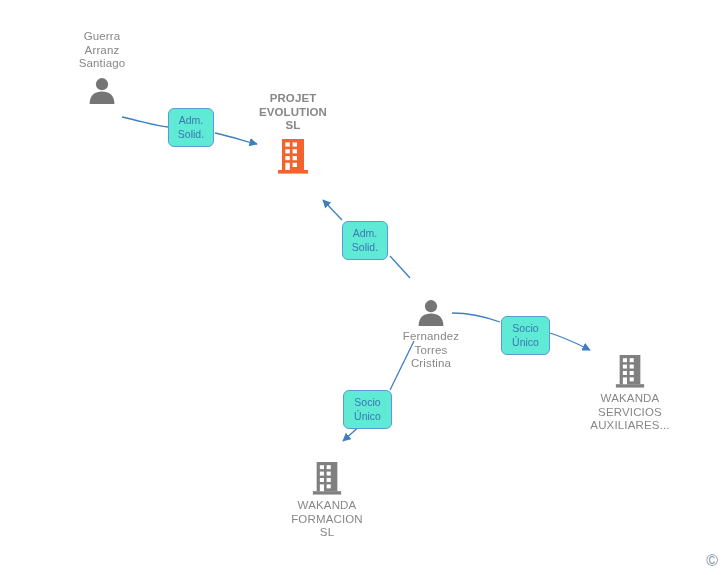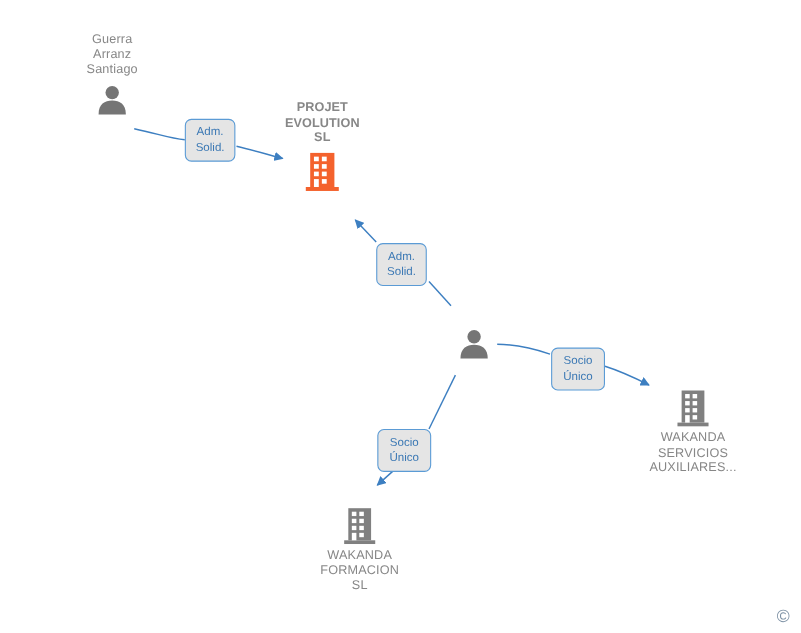--- a/index.html
+++ b/index.html
@@ -55,21 +55,21 @@
   .node-label.below {
     margin-top: 3px;
   }
   .icon-wrap {
     display: block;
     line-height: 0;
   }
   
   .rel-badge {
     position: absolute;
-    background: #e5e5e5;
+    background: #5eead4;
     border: 1.4px solid #5b9bd5;
     border-radius: 6px;
     color: #3b78b4;
     font-size: 10.5px;
     line-height: 14px;
     text-align: center;
     padding: 4px 6px 5px 6px;
     box-sizing: border-box;
     white-space: pre-line;
     z-index: 5;
@@ -167,20 +167,23 @@
     </span>
   </div>
 
   <div class="node" style="left:431px; top:297px;">
     <span class="icon-wrap">
       <svg width="30" height="30" viewBox="0 0 30 30">
         <circle cx="15" cy="9.2" r="6.1" fill="#757575"></circle>
         <path d="M 2.6 29 C 2.6 19.6 8.2 16.4 15 16.4 C 21.8 16.4 27.4 19.6 27.4 29 Z" fill="#757575"></path>
       </svg>
     </span>
+    <div class="node-label below">Fernandez
+Torres
+Cristina</div>
   </div>
 
   <div class="node" style="left:630px; top:353px;">
     <span class="icon-wrap">
       <svg width="32" height="36" viewBox="0 0 34 38">
         <rect x="6" y="2" width="22" height="31" fill="#808080"></rect>
         <rect x="2" y="33" width="30" height="3.6" fill="#808080"></rect>
         <rect x="9.4" y="5.4" width="4.4" height="4.2" fill="#ffffff"></rect>
         <rect x="16.6" y="5.4" width="4.4" height="4.2" fill="#ffffff"></rect>
         <rect x="9.4" y="12.2" width="4.4" height="4.2" fill="#ffffff"></rect>

